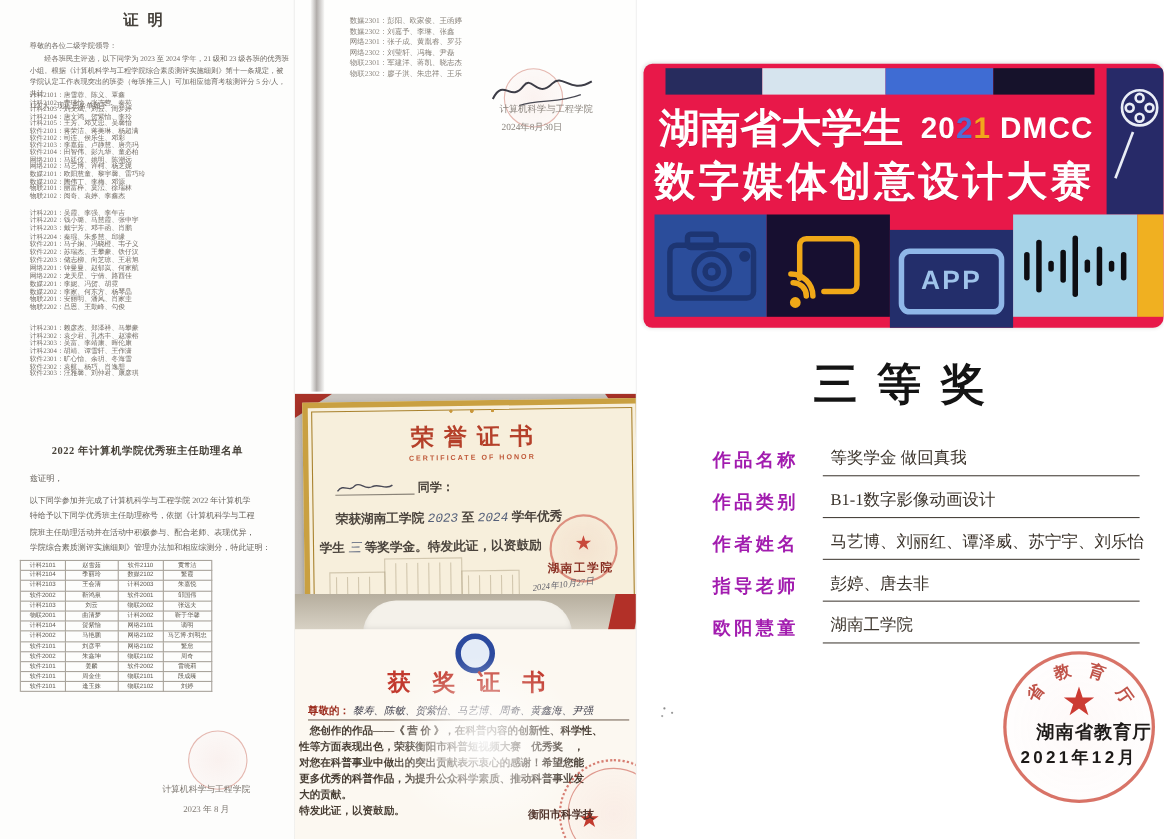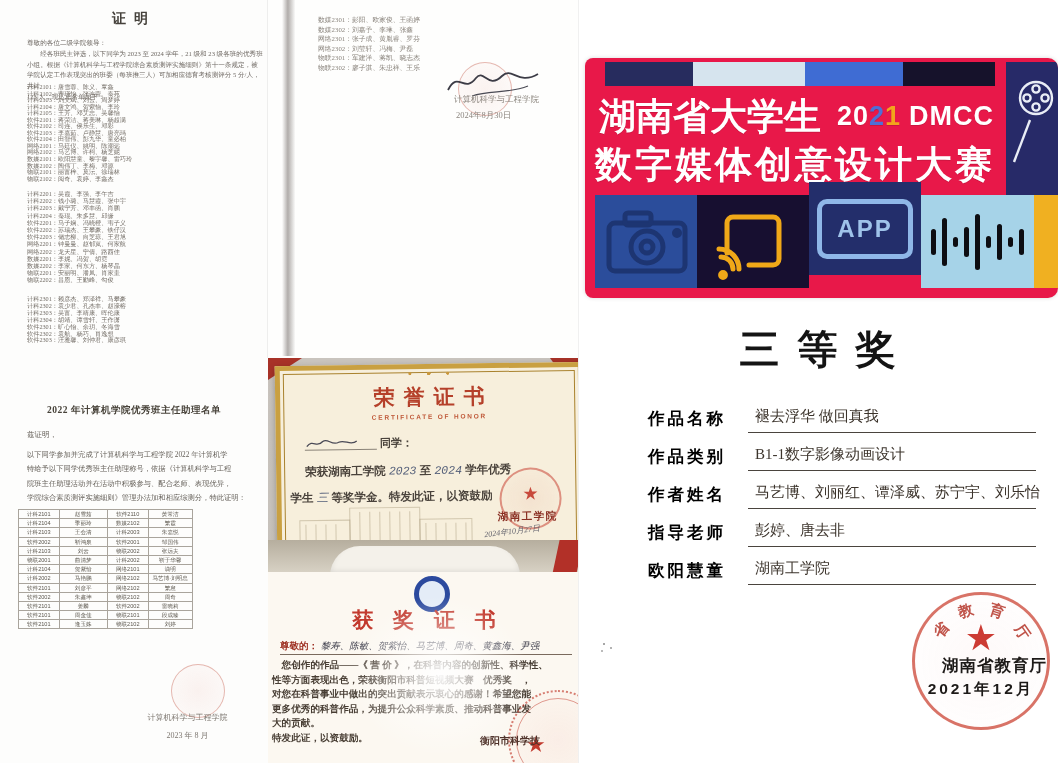--- a/index.html
+++ b/index.html
@@ -96,21 +96,21 @@
   .b-line2{left:10px;top:82px;font-size:37px;font-weight:900;letter-spacing:3px;color:#ffffff;white-space:nowrap;
            text-shadow:0 1px 0 rgba(0,0,0,0.12);}
   .wavebars{display:flex;align-items:center;gap:6px;height:100%;justify-content:center;}
   .wavebars i{display:block;width:5px;background:#0d0d12;border-radius:3px;}
   .app-frame{position:absolute;left:50%;top:50%;transform:translate(-50%,-50%);width:86px;height:50px;
              border:5px solid #8fb7e8;border-radius:10px;}
   .app-txt{position:absolute;left:50%;top:50%;transform:translate(-50%,-50%);font-size:24px;font-weight:900;
            color:#9fc3ea;letter-spacing:2px;}
   
   .p-title{left:590px;top:322px;width:455px;font-size:40px;font-weight:900;letter-spacing:18px;text-indent:18px;color:#141414;}
-  .p-label{font-size:16.5px;font-weight:900;letter-spacing:3px;color:#000000;white-space:nowrap;}
+  .p-label{font-size:16.5px;font-weight:900;letter-spacing:3px;color:#a21caf;white-space:nowrap;}
   .p-value{font-size:15px;color:#3c342c;font-family:"Liberation Serif","DejaVu Serif",serif;white-space:nowrap;}
   .p-rule{height:1px;background:#4a443e;}
   
   .edu-stamp{left:912px;top:592px;width:132px;height:132px;border-radius:50%;
              border:3px solid rgba(205,75,60,0.78);background:radial-gradient(circle,rgba(235,150,140,0.06),transparent);}
   .arc-char{position:absolute;left:50%;top:50%;font-size:15px;color:#c0544a;font-weight:bold;}
   .edu-star{position:absolute;left:0;top:22px;width:100%;text-align:center;font-size:36px;color:#cc3b33;}
   .edu-l1{position:absolute;left:0;top:60px;width:100%;text-align:right;font-size:16.5px;font-weight:900;color:#1d1a18;letter-spacing:1px;}
   .edu-l2{position:absolute;left:0;top:84px;width:100%;text-align:center;font-size:15.5px;font-weight:900;color:#1d1a18;letter-spacing:3px;}
   .speck{left:603px;top:643px;width:2px;height:2px;background:#8a8a8a;border-radius:50%;
@@ -401,21 +401,21 @@
       <div class="tile" style="left:112px;top:137px;width:112px;height:93px;background:#170f30;">
         <svg width="112" height="93" viewBox="0 0 112 93">
           <g stroke="#f0a818" stroke-width="5" fill="none" stroke-linecap="round">
             <path d="M30 58 V28 a6 6 0 0 1 6-6 H76 a6 6 0 0 1 6 6 V64 a6 6 0 0 1-6 6 H52"></path>
             <path d="M24 70 a12 12 0 0 1 12 12" transform="translate(0,-8)"></path>
             <path d="M22 60 a20 20 0 0 1 20 20" transform="translate(0,-6)"></path>
             <circle cx="26" cy="80" r="2.4" fill="#f0a818"></circle>
           </g>
         </svg>
       </div>
-      <div class="tile" style="left:224px;top:124px;width:112px;height:93px;background:#232e6b;">
+      <div class="tile" style="left:224px;top:151px;width:112px;height:93px;background:#232e6b;">
         <span class="app-frame"></span>
         <span class="app-txt">APP</span>
       </div>
       <div class="tile" style="left:336px;top:137px;width:113px;height:93px;background:#a6d3e8;">
         <div class="wavebars">
           <i style="height:26px"></i>
             <i style="height:48px"></i>
             <i style="height:10px"></i>
             <i style="height:30px"></i>
             <i style="height:56px"></i>
@@ -425,21 +425,21 @@
             <i style="height:26px"></i>
         </div>
       </div>
       <div class="tile" style="left:449px;top:137px;width:24px;height:93px;background:#f0b021;"></div>
     </div>
 
     <div class="abs ctr p-title">三等奖</div>
 
     <div>
       <div class="abs p-label" style="left:648px;top:408px;">作品名称</div>
-      <div class="abs p-value" style="left:755px;top:407px;">褪去浮华 做回真我</div>
+      <div class="abs p-value" style="left:755px;top:407px;">等奖学金 做回真我</div>
       <div class="abs p-rule" style="left:748px;top:432px;width:288px;"></div>
 
       <div class="abs p-label" style="left:648px;top:446px;">作品类别</div>
       <div class="abs p-value" style="left:755px;top:445px;">B1-1数字影像动画设计</div>
       <div class="abs p-rule" style="left:748px;top:470px;width:288px;"></div>
 
       <div class="abs p-label" style="left:648px;top:484px;">作者姓名</div>
       <div class="abs p-value" style="left:755px;top:483px;">马艺博、刘丽红、谭泽威、苏宁宇、刘乐怡</div>
       <div class="abs p-rule" style="left:748px;top:508px;width:288px;"></div>
 

